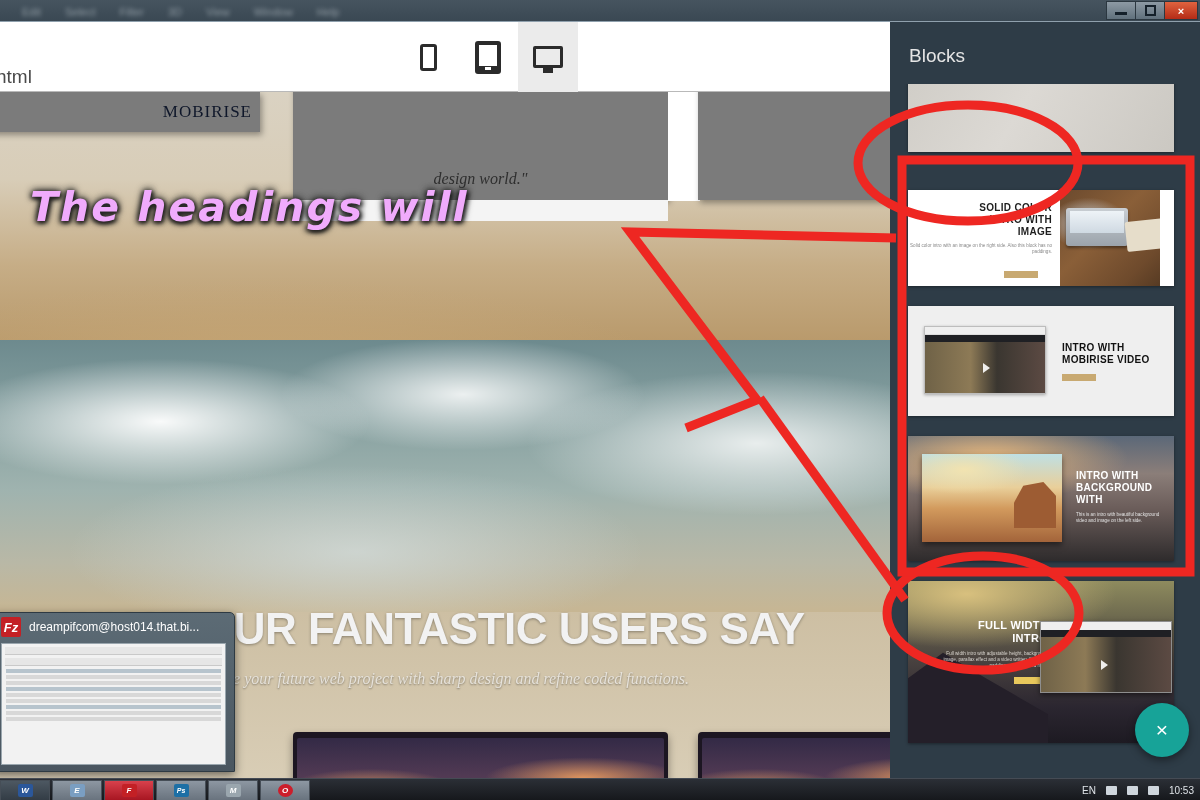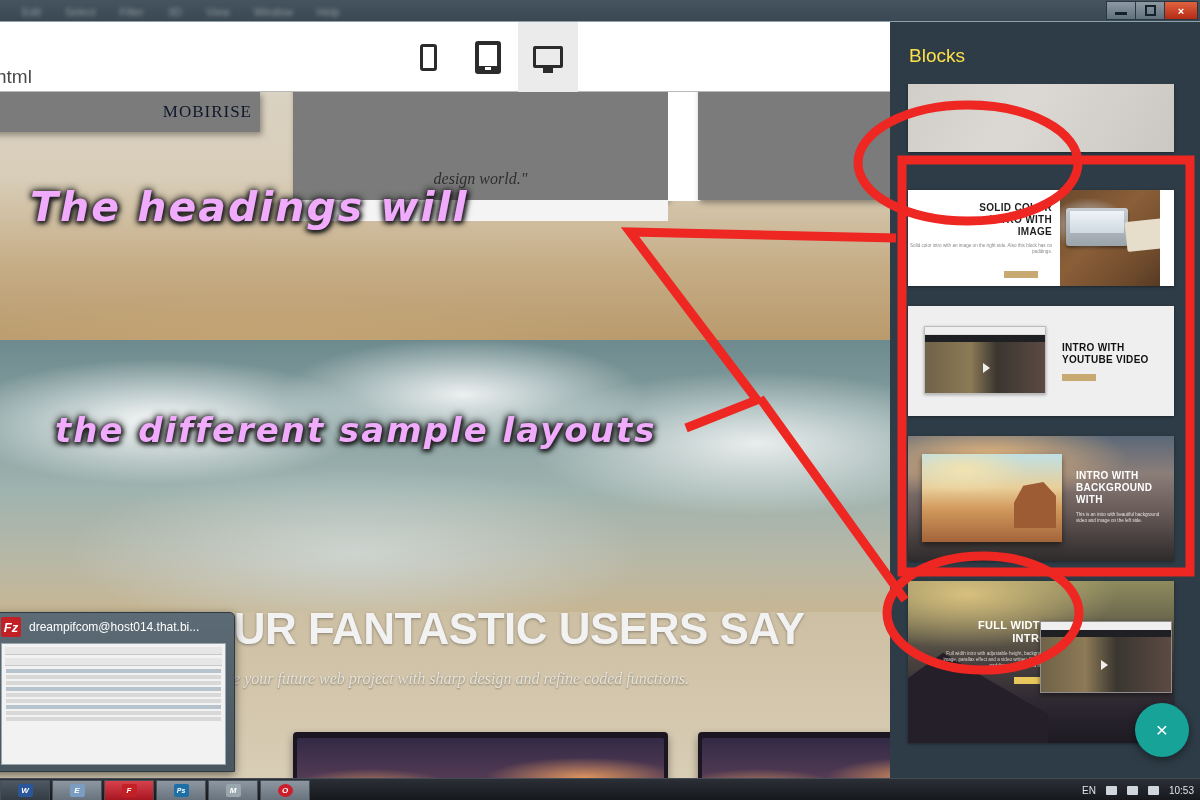--- a/index.html
+++ b/index.html
@@ -163,21 +163,21 @@
   #fz-body .row{ height:4px; margin:2px 4px; background:#d8d8d8; }
   #fz-body .row.dark{ background:#b7c4cd; }
   #fz-body .hdr{ height:8px; margin:3px 3px; background:#e6e6e6; border-bottom:1px solid #c9c9c9; }
 
   
   #blocks-panel{
     position:absolute; left:890px; top:22px; width:310px; height:756px;
     background:#2e3c47;
   }
   #blocks-title{
-    position:absolute; left:19px; top:23px; font-size:19px; color:#fde047;
+    position:absolute; left:19px; top:23px; font-size:19px; color:#e5e5e5;
   }
   #blocks-list{
     position:absolute; left:0; top:62px; width:310px; height:685px; overflow:hidden;
   }
   .block-thumb{
     position:absolute; left:18px; width:266px; background:#efefef;
     box-shadow:0 1px 3px rgba(0,0,0,.4); overflow:hidden;
   }
   .bt-label{
     font-weight:bold; font-size:10px; line-height:12px; letter-spacing:.3px;
@@ -423,21 +423,20 @@
     <div class="row dark"></div>
     <div class="row"></div>
     <div class="row"></div>
   </div>
 </div>
 
 <div class="hand" id="hand-1">
   <span>The headings will</span>
 </div>
 <div class="hand" id="hand-2">
-  <span class="l2">the different sample layouts</span>
 </div>
 
 <div id="blocks-panel">
   <div id="blocks-title">Blocks</div>
 
   <div id="blocks-list">
 
     <div class="block-thumb" id="thumb-0">
 
       <div class="ghost"></div>
@@ -464,21 +463,21 @@
       <div class="browser">
         <div class="bar"></div>
         <div class="nav"></div>
         <div class="shot">
           <i class="play"></i>
         </div>
       </div>
       <div class="txt">
         <div class="bt-label">
           <div>INTRO WITH</div>
-          <div>YOUTUBE VIDEO</div>
+          <div>MOBIRISE VIDEO</div>
         </div>
         <div class="bt-btn"></div>
       </div>
     </div>
 
     <div class="block-thumb" id="thumb-3">
       <div class="pic">
         <i class="mesa"></i>
       </div>
       <div class="txt">

